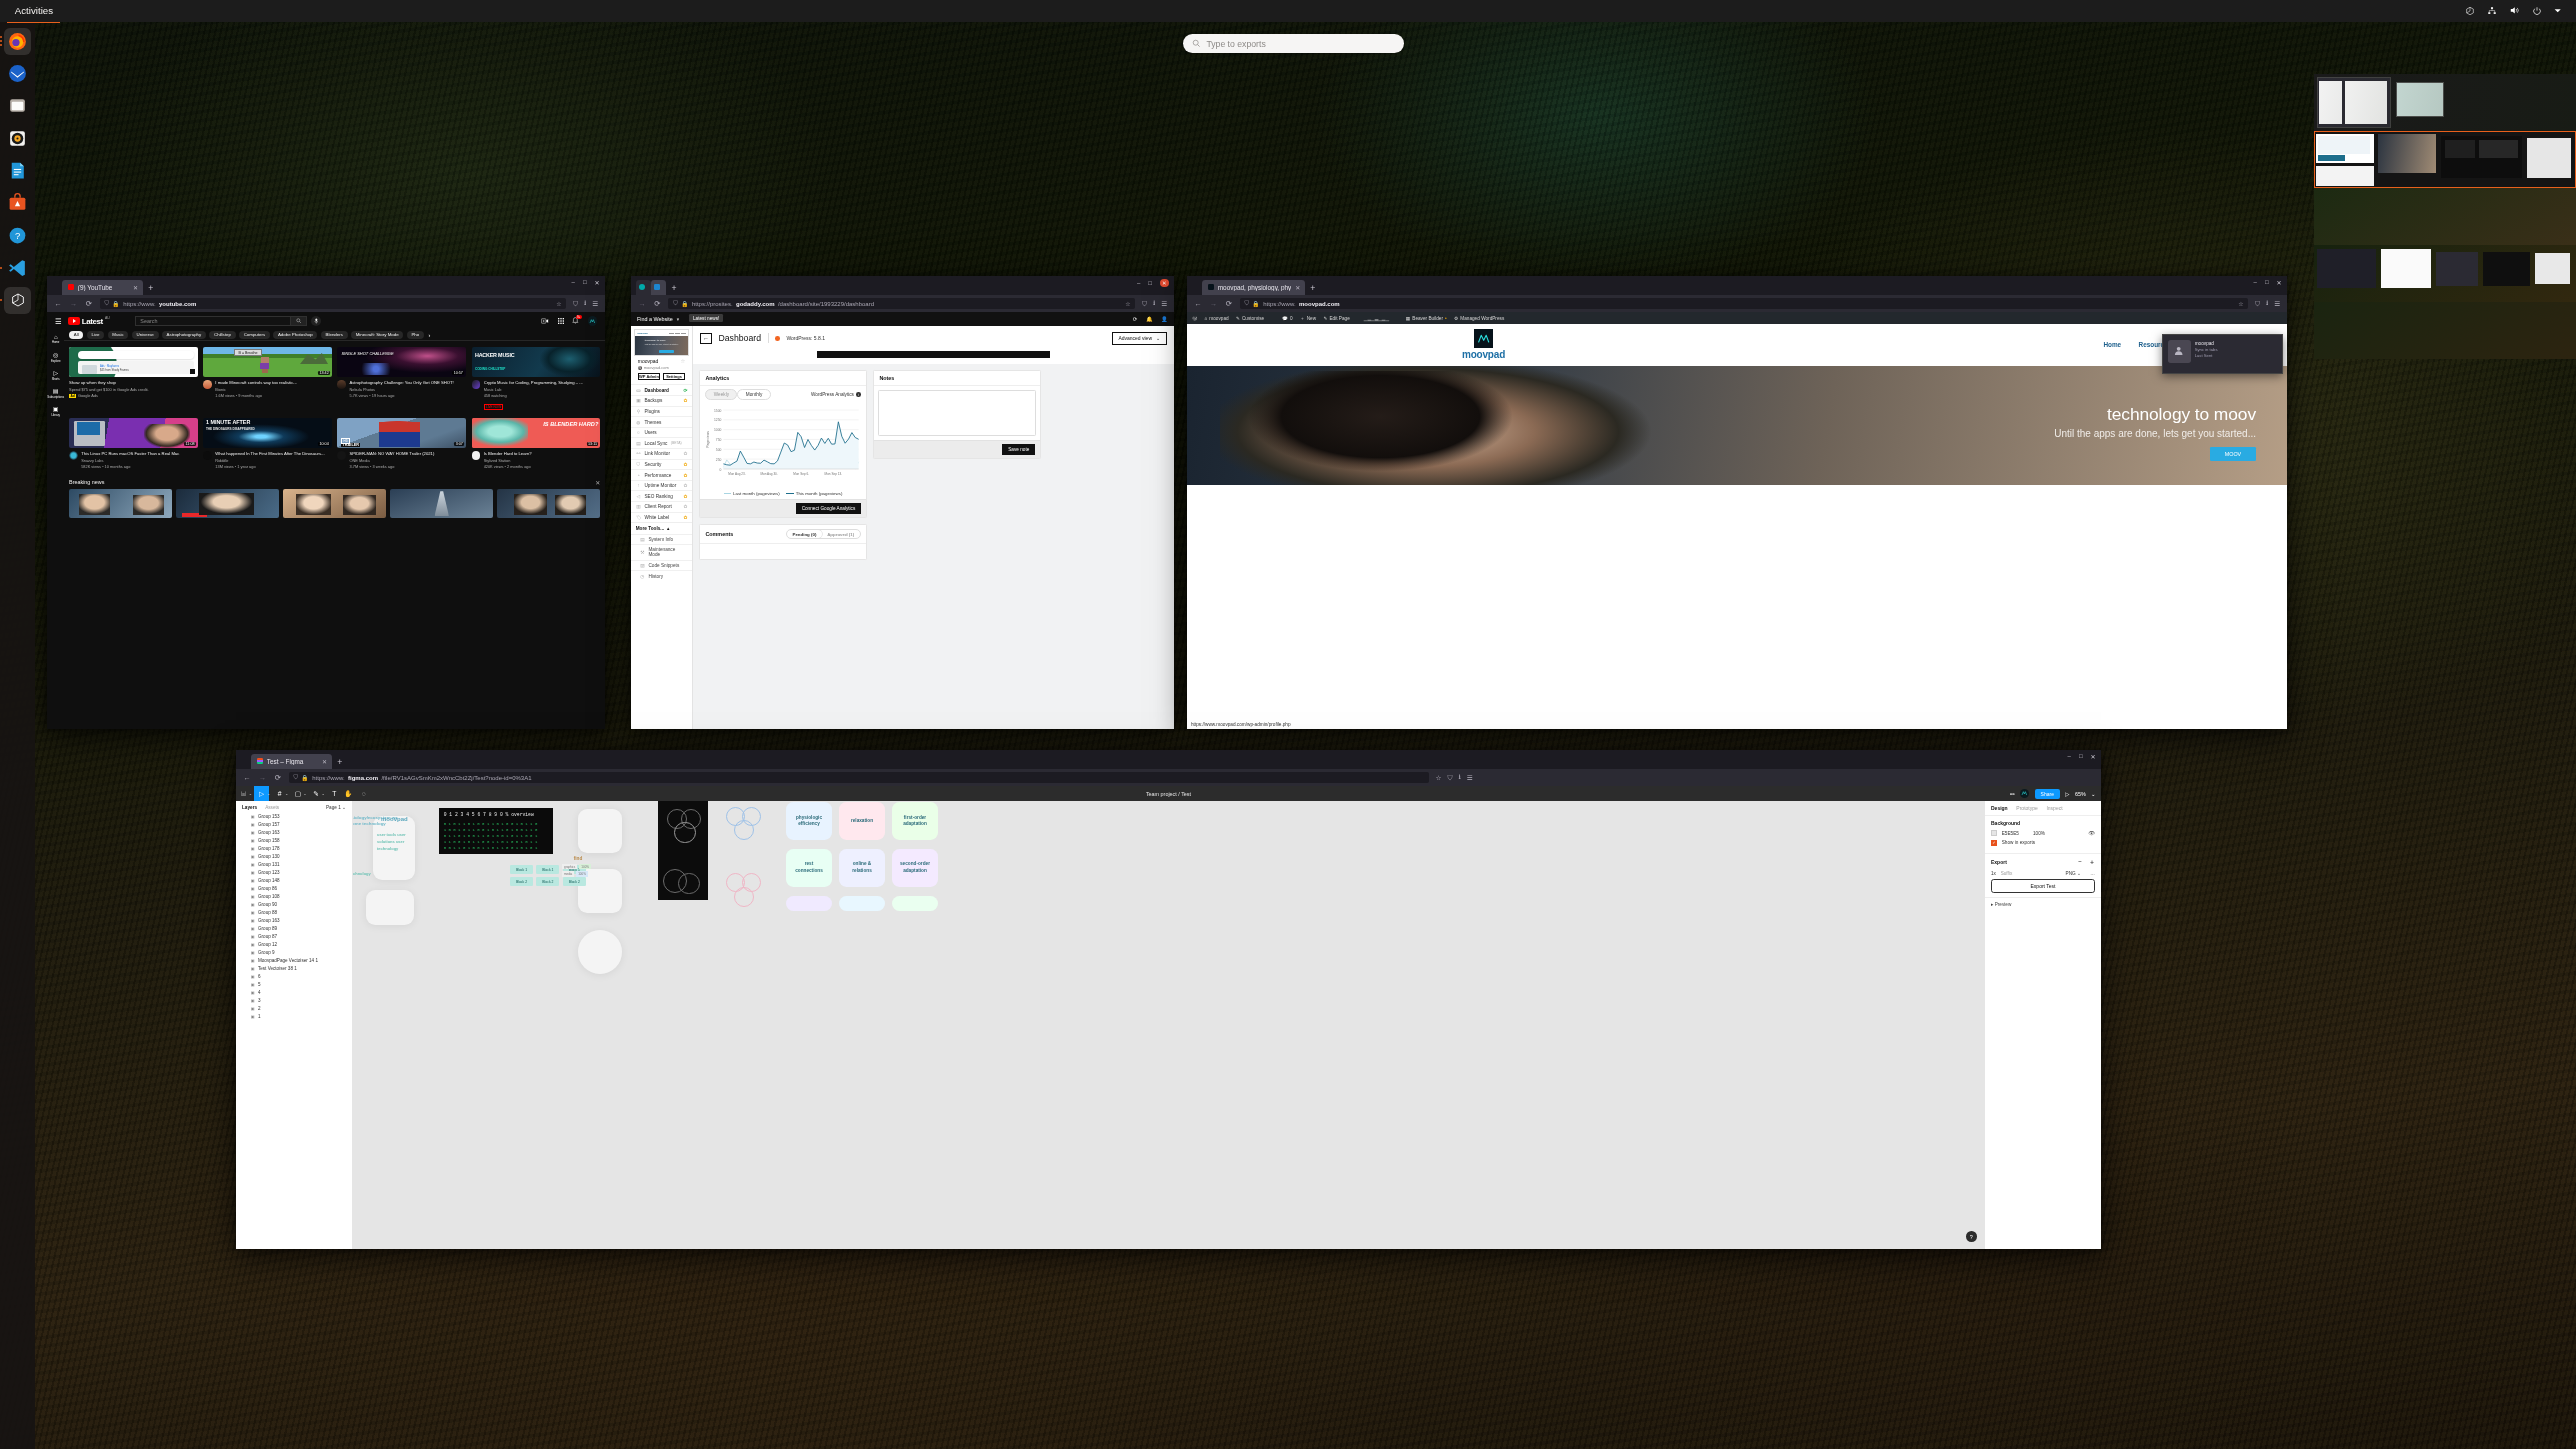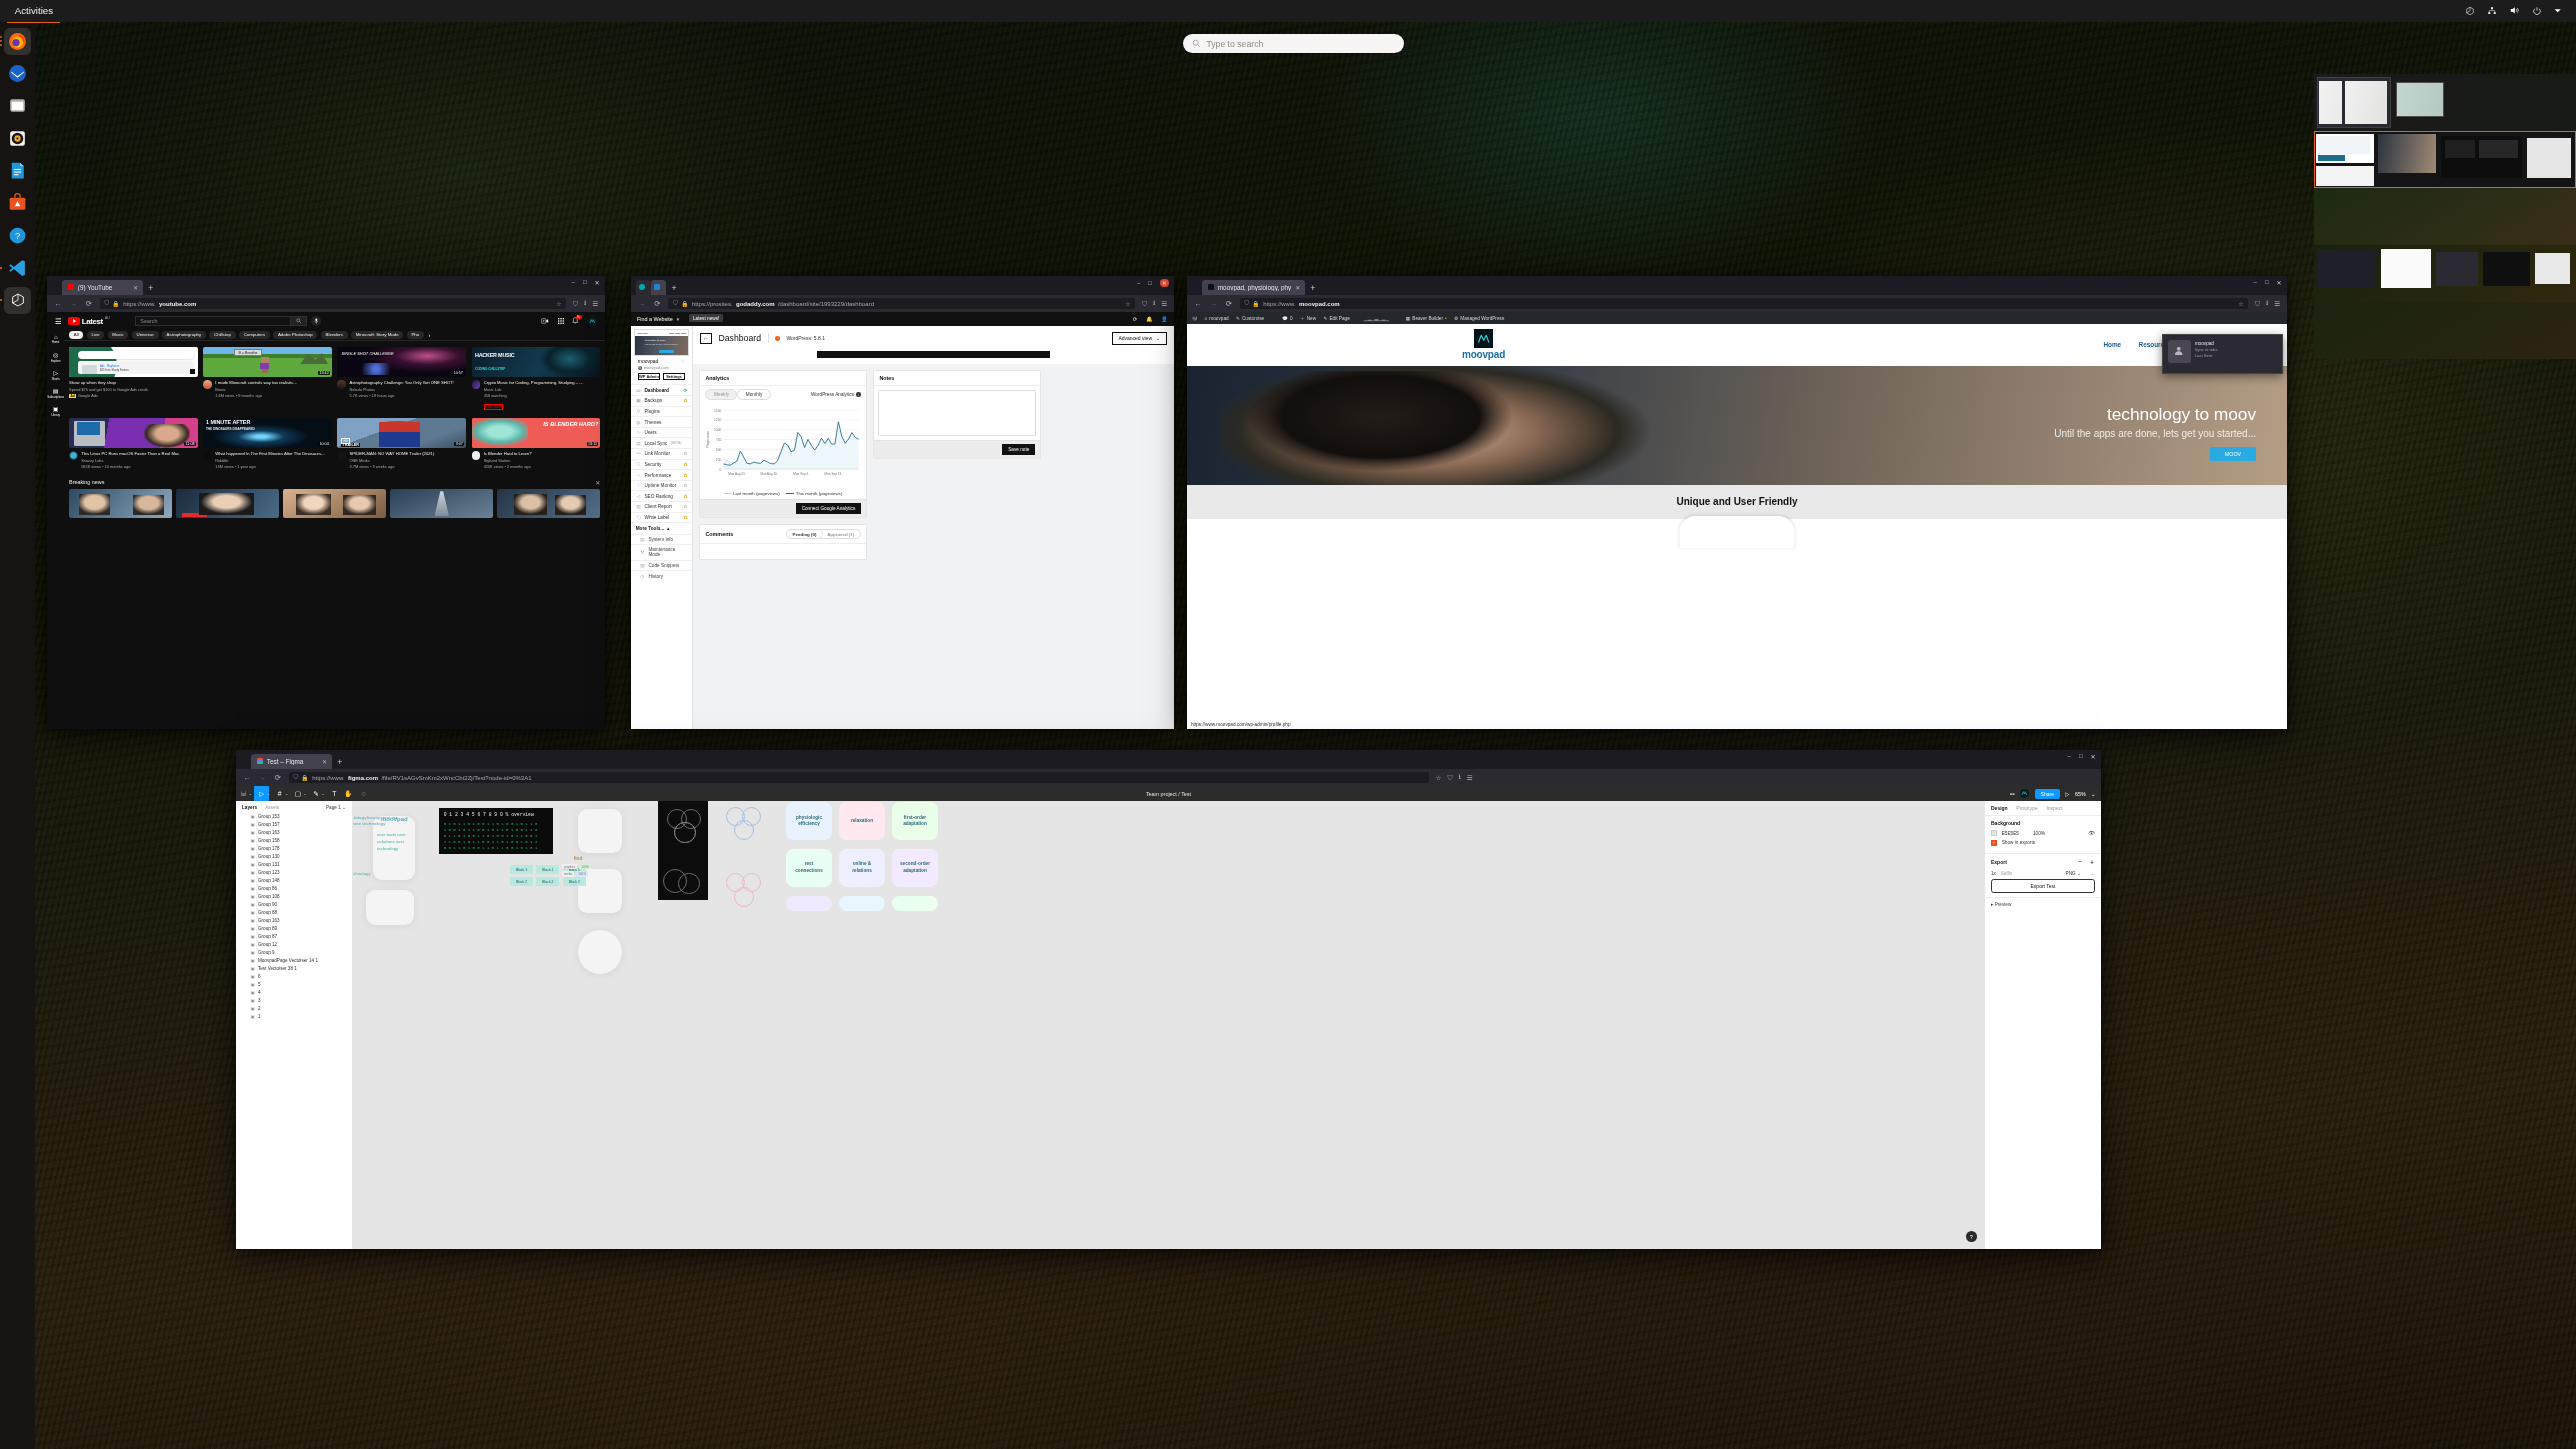--- a/index.html
+++ b/index.html
@@ -425,21 +425,21 @@
         <path d="M12 3 L12 12 L4 16.5" fill="none" stroke="#fff" stroke-width="1.2"></path>
       </svg>
   </div>
 </div>
 
 <div id="searchpill">
   <svg width="8.7" height="8.7" viewBox="0 0 16 16">
       <circle cx="6.8" cy="6.8" r="4.6" stroke="#8d8a87" stroke-width="1.3" fill="none"></circle>
       <path d="M10.4 10.4L14 14" stroke="#8d8a87" stroke-width="1.4"></path>
     </svg>
-  <span>Type to search</span>
+  <span>Type to exports</span>
 </div>
 
 <div class="win" id="win-youtube" style="left:47px; top:276px; width:558px; height:453px;">
   <div class="tabstrip">
     <div class="tab">
       <span class="favicon" style="background:#ff0000;"></span>
       <span class="tabtext">(9) YouTube</span>
       <span class="tabx">✕</span>
     </div>
     <span class="newtab">+</span>
@@ -1085,24 +1085,20 @@
     <div id="mp-hero">
       <div class="portrait"></div>
       <div class="hair"></div>
       <div class="hero-txt">
         <h1>technology to moov</h1>
         <h2>Until the apps are done, lets get you started...</h2>
         <div class="hero-btn">MOOV</div>
       </div>
     </div>
 
-    <div id="mp-bottom">
-      <div class="mp-card"></div>
-      <div class="cap">Unique and User Friendly</div>
-    </div>
 
     <div id="mp-status">https://www.moovpad.com/wp-admin/profile.php</div>
 
     <div id="mp-ext-pop">
       <div class="pic">
         <svg width="11.4" height="11.4" viewBox="0 0 24 24">
             <circle cx="12" cy="8" r="4" fill="#b9b6c2"></circle>
             <path d="M4 21a8 8 0 0116 0z" fill="#b9b6c2"></path>
           </svg>
       </div>

